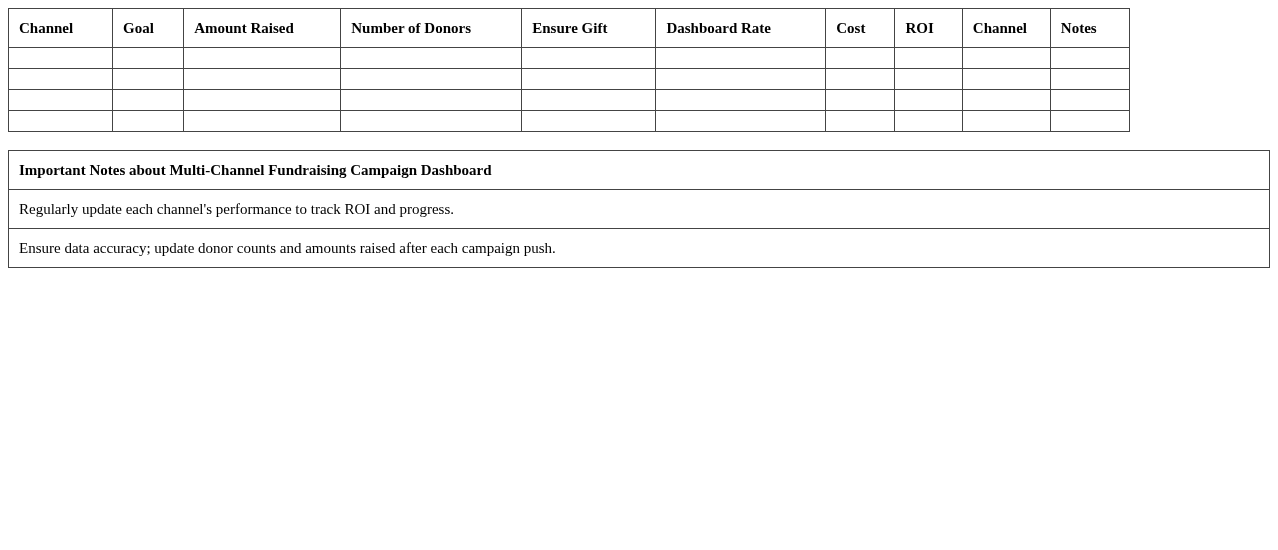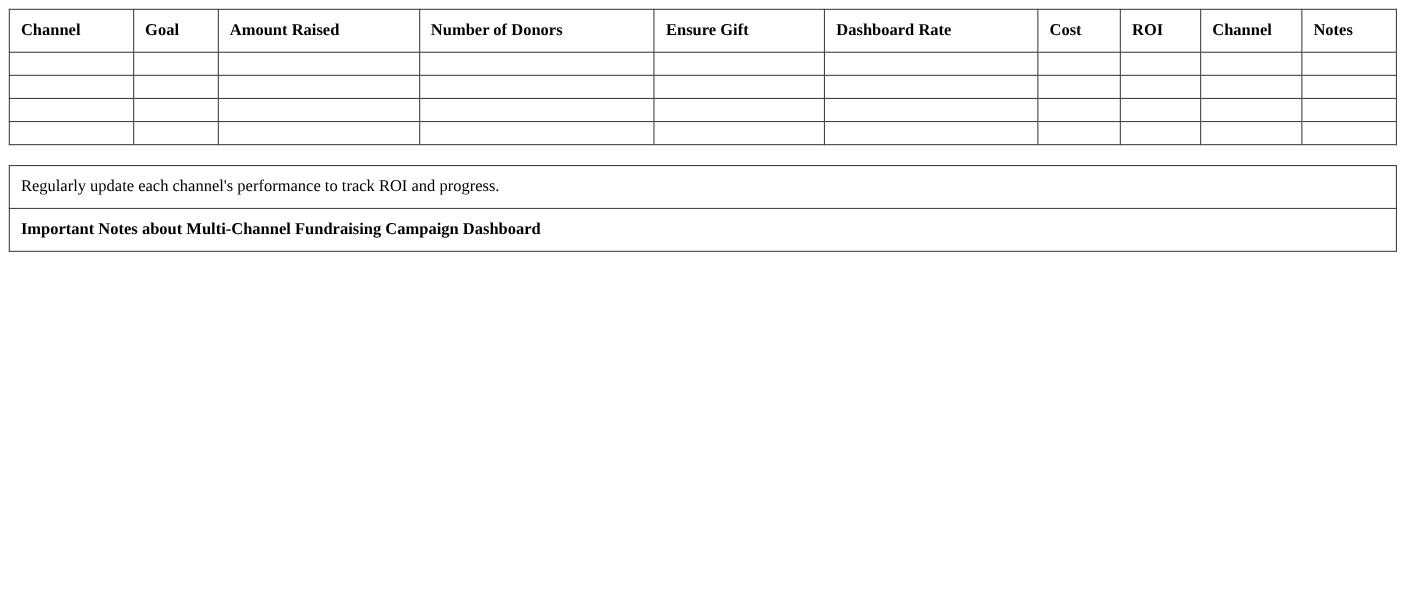--- a/index.html
+++ b/index.html
@@ -1,19 +1,19 @@
 <!DOCTYPE html>
 <html><head>
   <meta charset="utf-8">
   <style>
     html, body { margin: 0; padding: 0; background: #ffffff; }
     body { width: 1278px; height: 550px; position: relative; font-family: "Liberation Serif", serif; color: #000; }
     table { border-collapse: collapse; position: absolute; left: 8px; }
     td, th { border: 1px solid #444; padding: 0 10px; font-size: 15px; text-align: left; vertical-align: middle; }
-    #main-table { top: 8px; width: 1262px; }
+    #main-table { top: 8px; width: 1122px; }
     #main-table th { height: 38px; font-weight: bold; }
     #main-table td { height: 20px; }
     #notes-table { top: 150px; width: 1262px; }
     #notes-table th { height: 38px; font-weight: bold; }
     #notes-table td { height: 38px; }
   </style>
 </head>
 <body>
 
 <table id="main-table">
@@ -91,19 +91,22 @@
       <td></td>
       <td></td>
       <td></td>
     </tr>
   </tbody>
 </table>
 
 <table id="notes-table">
   <tbody>
       <tr>
+    <th>Important Notes about Multi-Channel Fundraising Campaign Dashboard</th>
+  </tr>
+  <tr>
     <td>Regularly update each channel's performance to track ROI and progress.</td>
   </tr>
   <tr>
-    <th>Important Notes about Multi-Channel Fundraising Campaign Dashboard</th>
+    <td>Ensure data accuracy; update donor counts and amounts raised after each campaign push.</td>
   </tr>
 </tbody>
   </table>
 
 </body></html>

